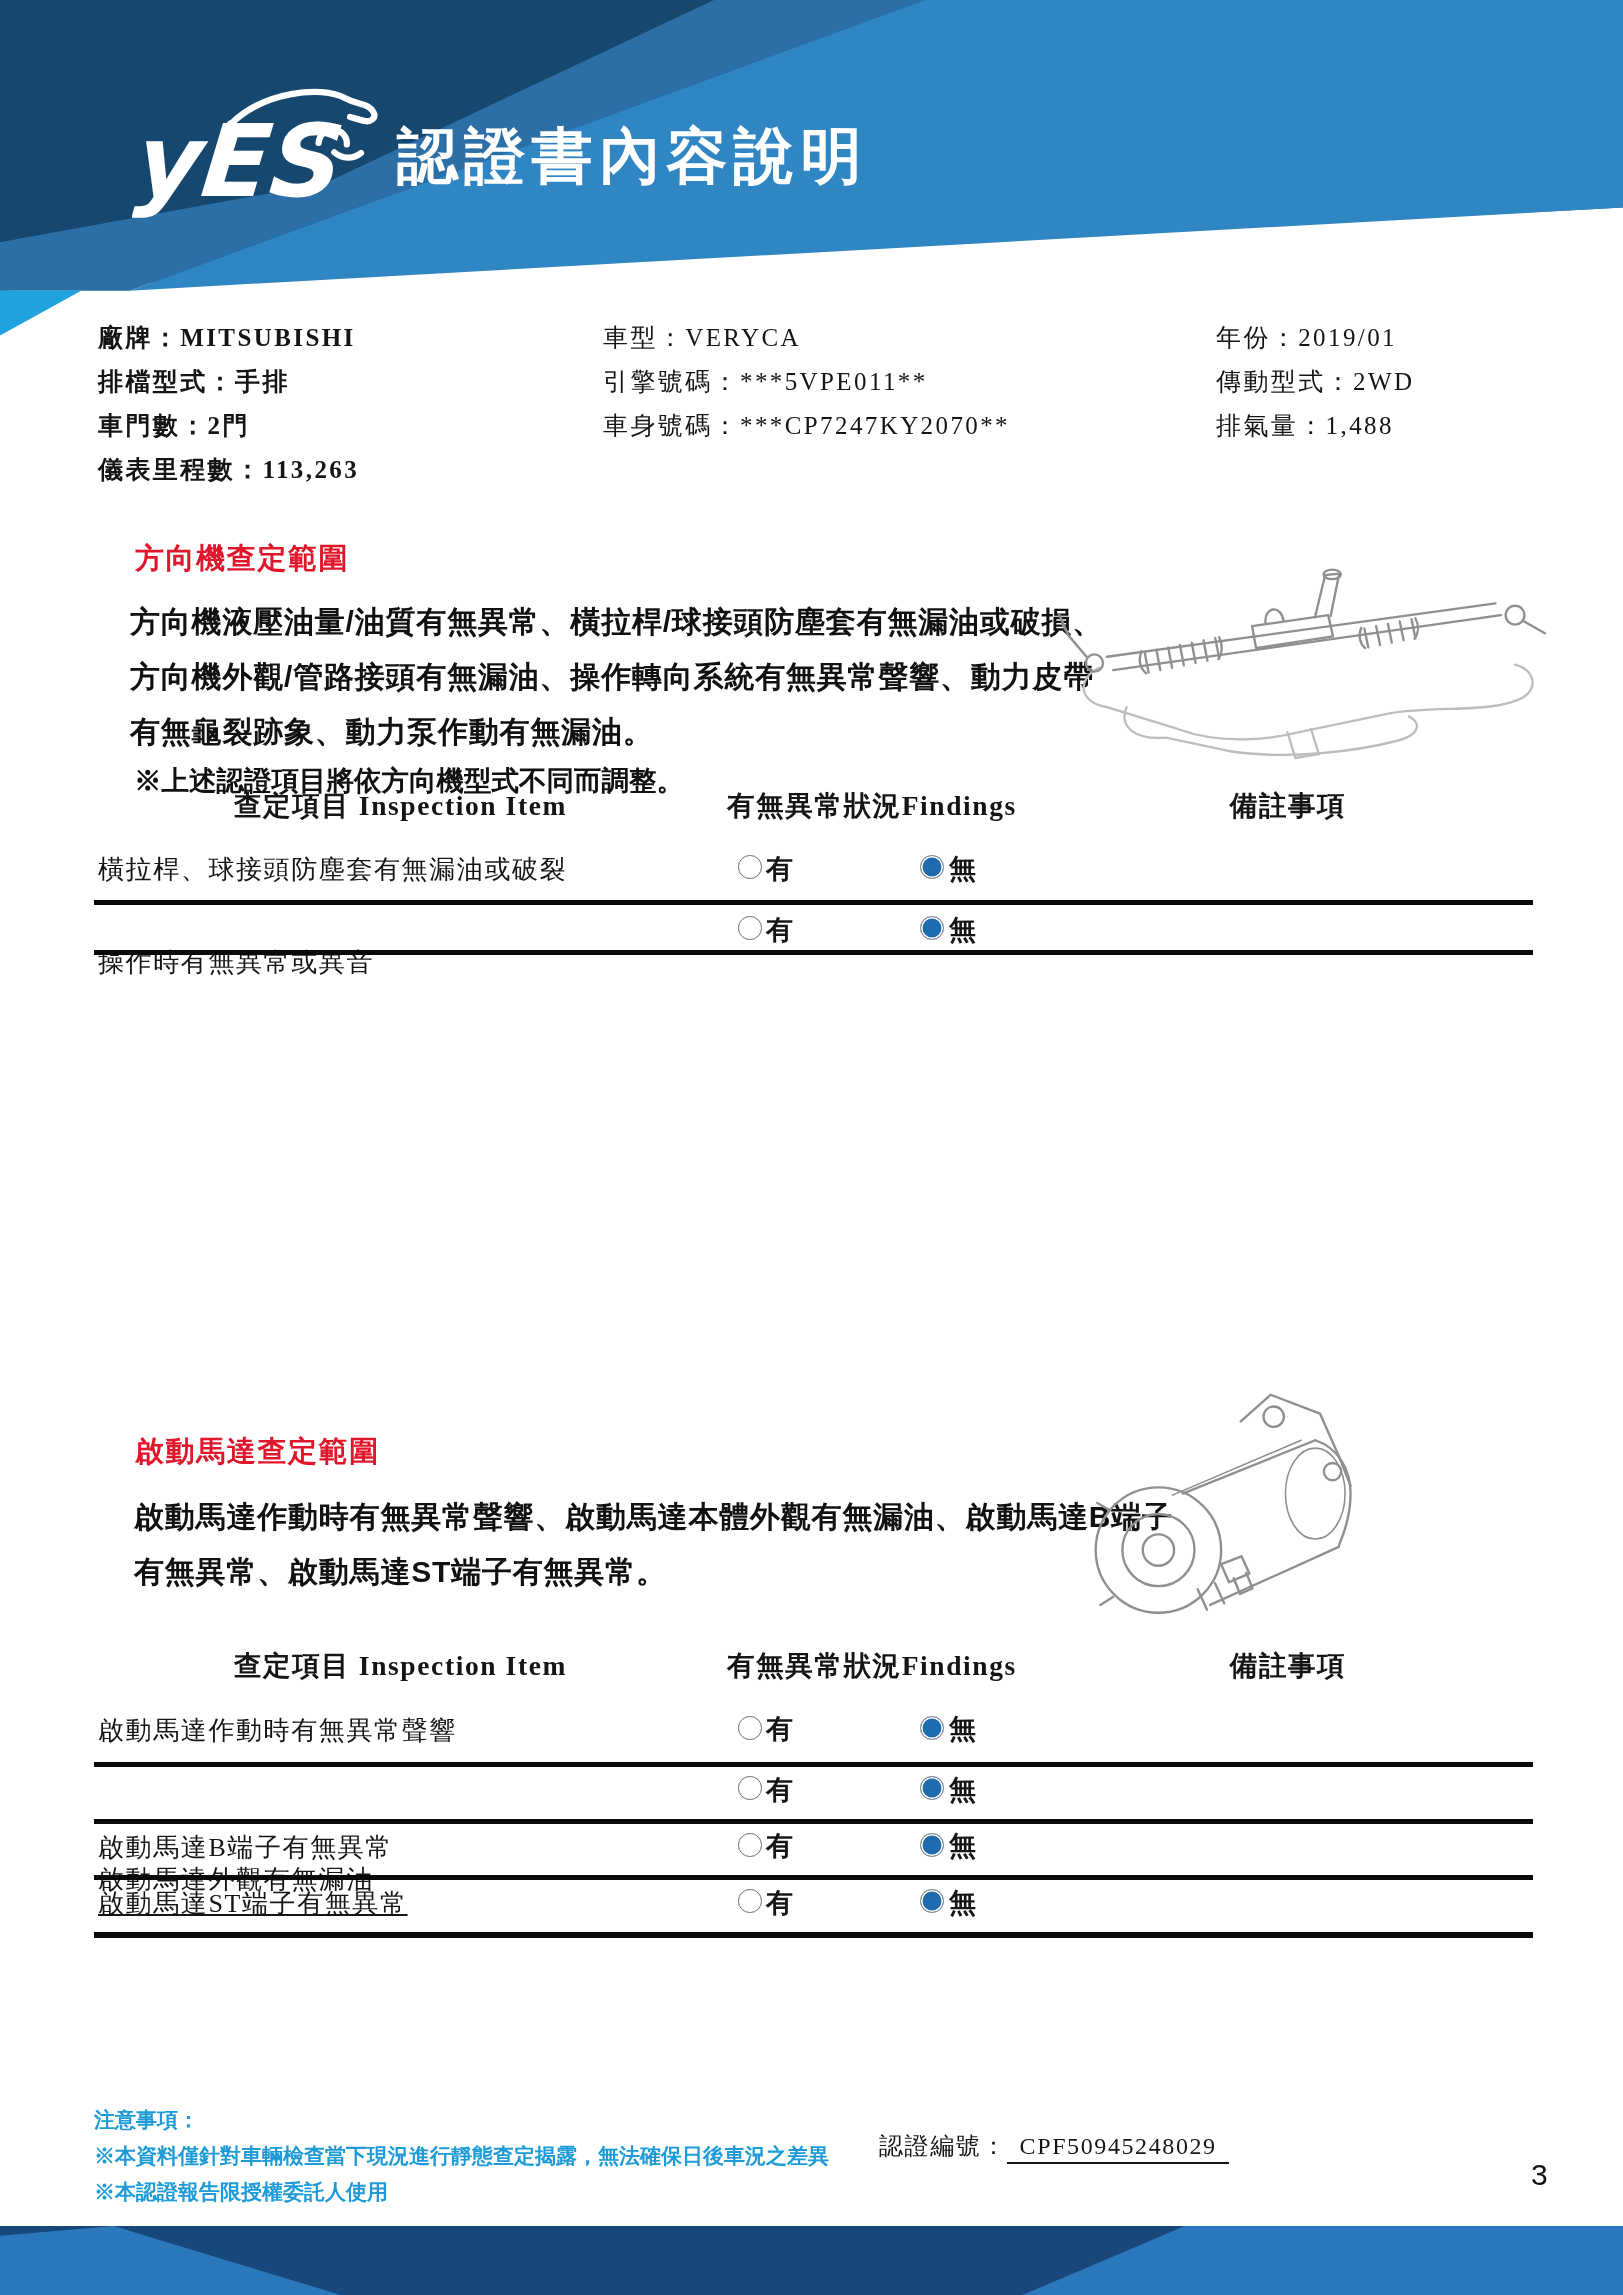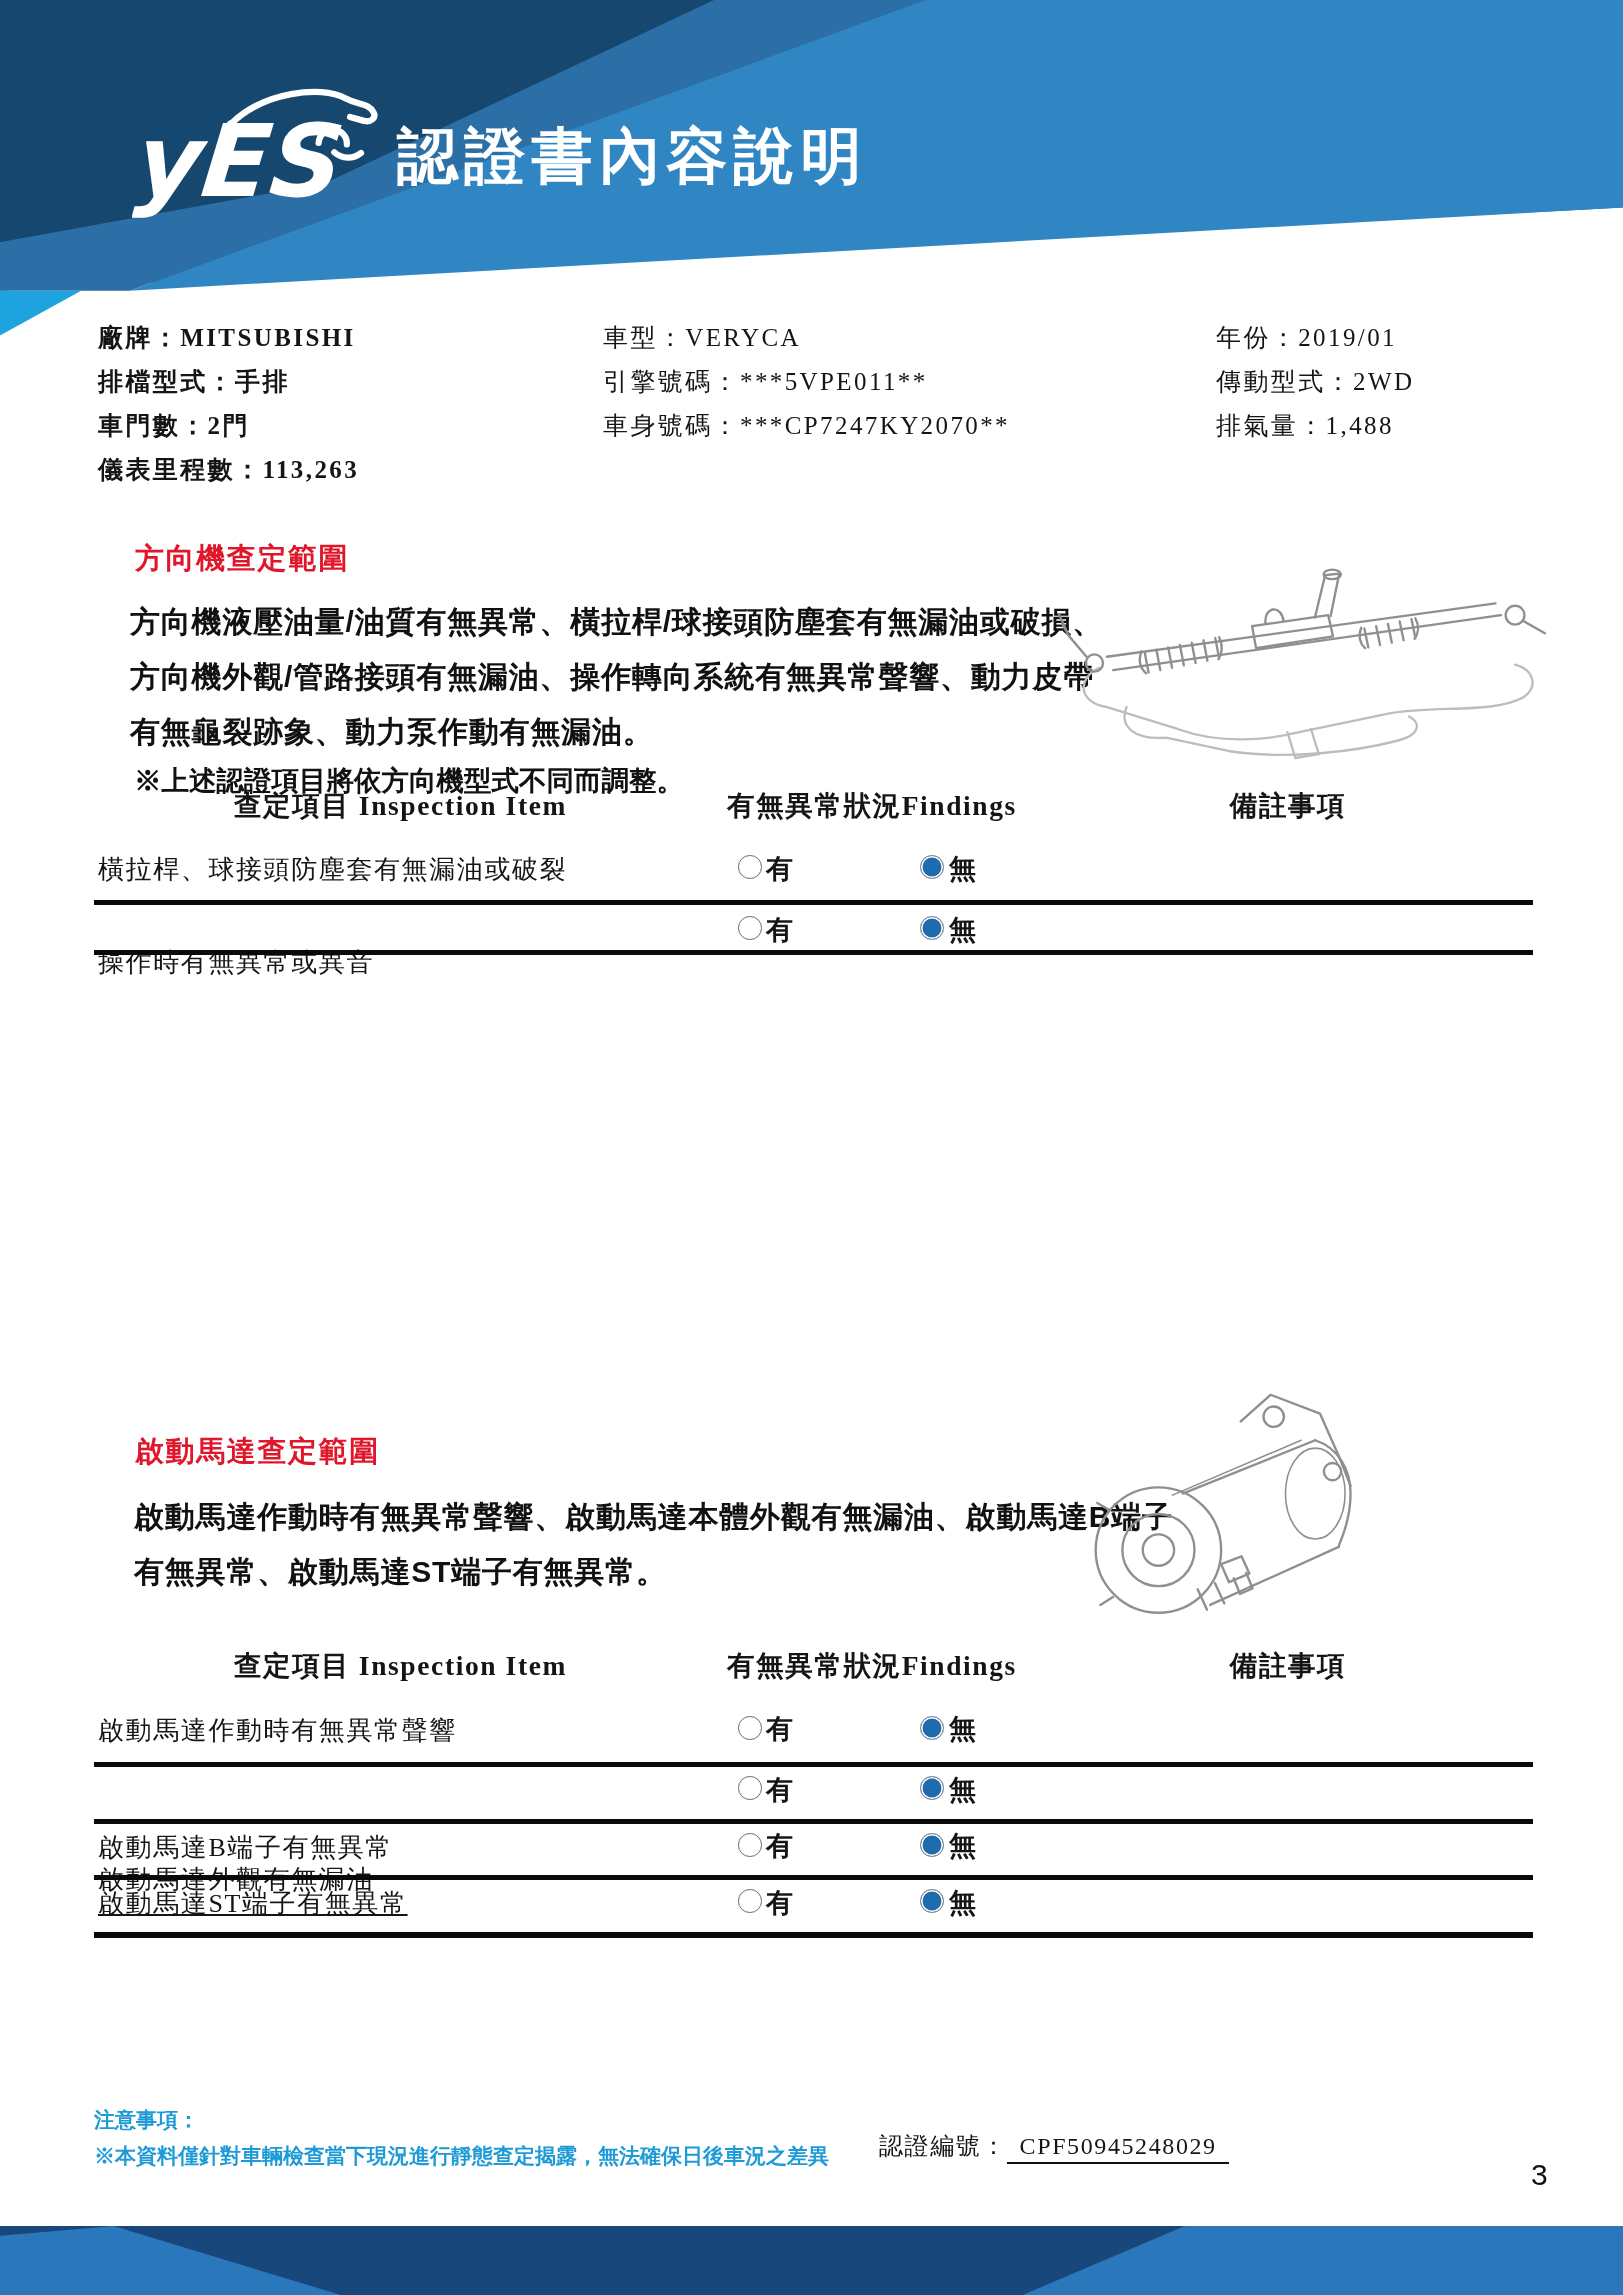--- a/index.html
+++ b/index.html
@@ -206,20 +206,21 @@
   <div class="abs td-item" style="left:98px;top:1886px;text-decoration:underline;">啟動馬達ST端子有無異常</div>
   <span class="abs radio" style="left:738px;top:1889px;"></span>
   <span class="abs radio-label" style="left:766px;top:1885px;">有</span>
   <span class="abs radio on" style="left:920px;top:1889px;"></span>
   <span class="abs radio-label" style="left:949px;top:1885px;">無</span>
   <div class="abs hr hr-thick" style="top:1932px;"></div>
 
   <div class="abs notes" style="left:94px;top:2102px;">
     <div>注意事項：</div>
     <div>※本資料僅針對車輛檢查當下現況進行靜態查定揭露，無法確保日後車況之差異</div>
+    <div>※本認證報告限授權委託人使用</div>
   </div>
 
   <div class="abs cert" style="left:863px;top:2130px;margin-left:16px;">
     <span>認證編號：</span><span class="cert-num">CPF50945248029</span>
   </div>
 
   <div class="abs pagenum" style="left:1531px;top:2158px;">3</div>
 
   <div class="bottombar">
     <div class="bb-left"></div>

